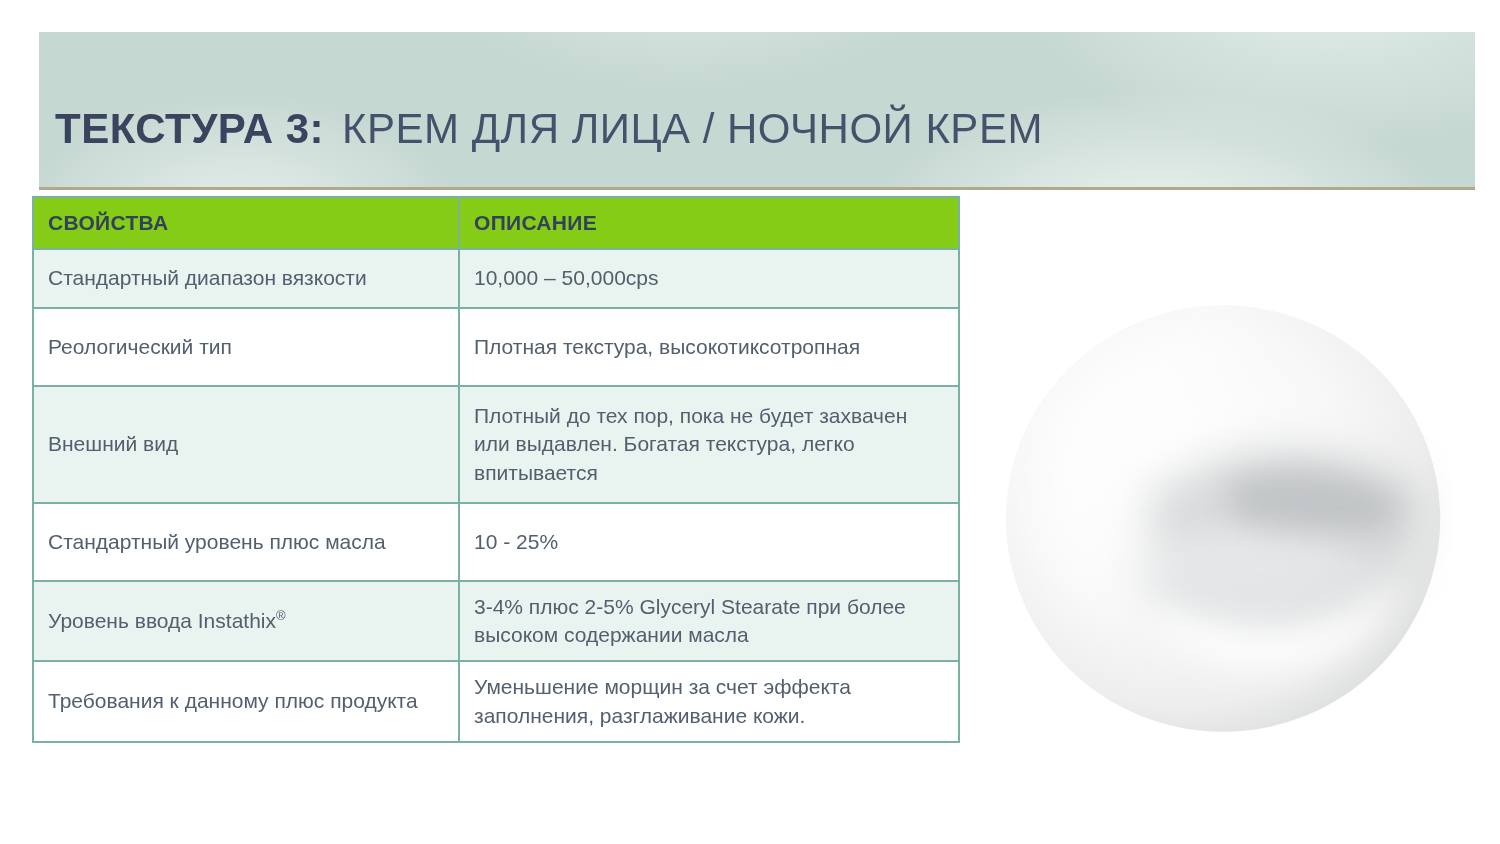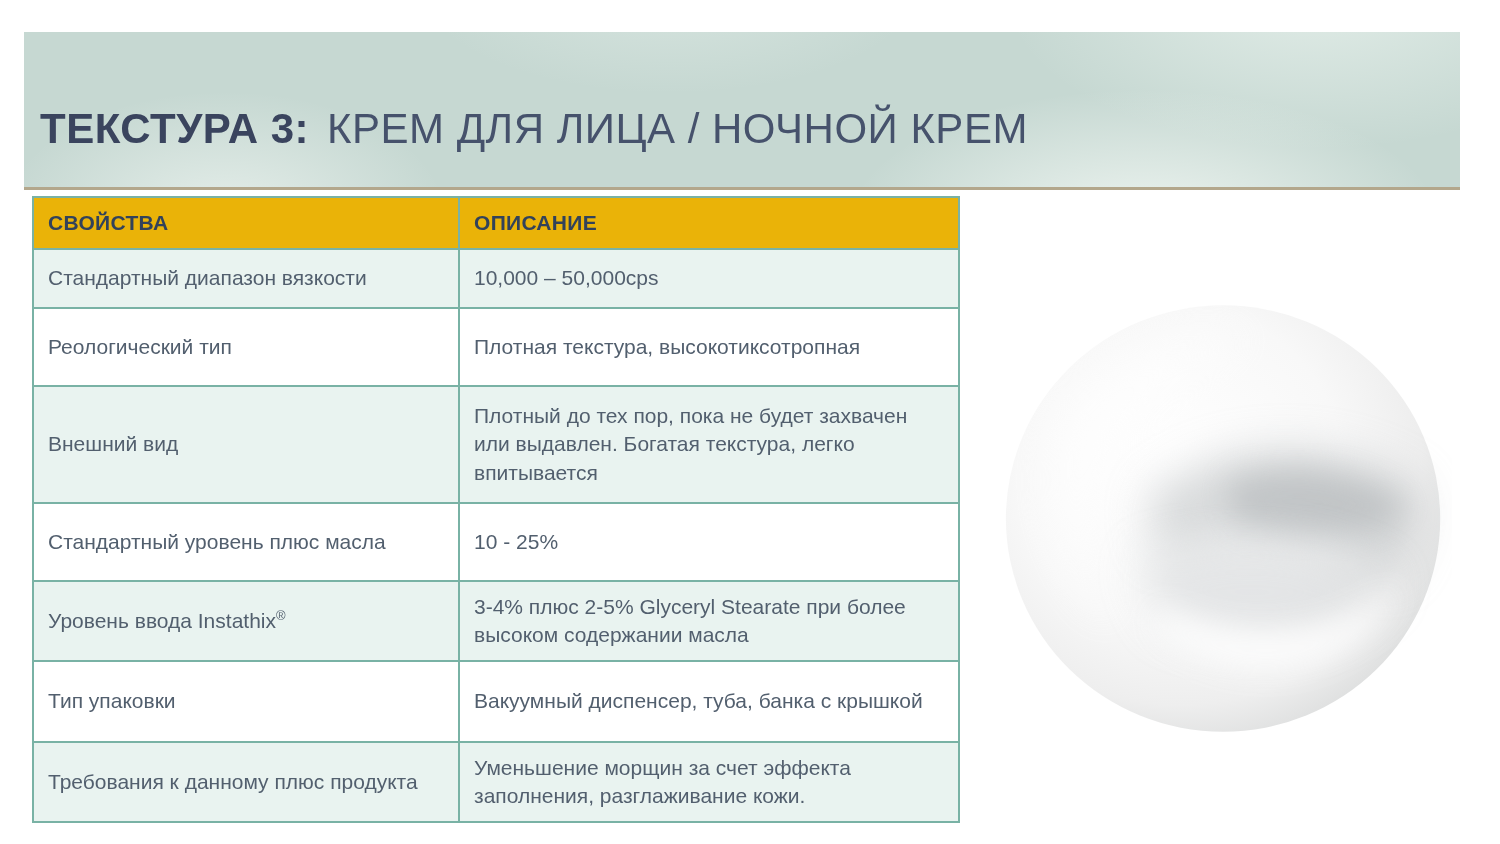--- a/index.html
+++ b/index.html
@@ -2,21 +2,21 @@
 <html><head>
 <meta charset="utf-8">
 <style>
   * { margin:0; padding:0; box-sizing:border-box; }
   html,body { width:1500px; height:844px; background:#ffffff;
     font-family:"Liberation Sans", sans-serif; overflow:hidden; }
   .slide { position:relative; width:1500px; height:844px; background:#ffffff; }
 
   
   .banner {
-    position:absolute; left:24px; top:32px; width:1436px; height:158px;
+    position:absolute; left:39px; top:32px; width:1436px; height:158px;
     background:
       radial-gradient(ellipse 480px 220px at 78% 125%, rgba(240,246,242,0.95), rgba(240,246,242,0) 62%),
       radial-gradient(ellipse 520px 260px at 90% -25%, rgba(230,240,235,0.85), rgba(230,240,235,0) 60%),
       radial-gradient(ellipse 340px 190px at 14% 118%, rgba(236,243,239,0.8), rgba(236,243,239,0) 65%),
       radial-gradient(ellipse 420px 180px at 45% -30%, rgba(222,234,229,0.7), rgba(222,234,229,0) 60%),
       #c6d8d2;
     border-bottom:3px solid #b3a78c;
     overflow:hidden;
   }
   .banner-title { position:absolute; left:16px; top:76px; white-space:nowrap;
@@ -26,21 +26,21 @@
 
   
   table.spec {
     position:absolute; left:32px; top:196px; width:926px;
     border-collapse:collapse; table-layout:fixed;
   }
   .spec col.c1 { width:426px; }
   .spec col.c2 { width:500px; }
   .spec th, .spec td { border:2px solid #79b2a5; vertical-align:middle; text-align:left; }
   .spec th {
-    background:#eab308; color:#32425a; font-size:21px; font-weight:700;
+    background:#84cc16; color:#32425a; font-size:21px; font-weight:700;
     letter-spacing:0.3px; padding:8px 14px; height:52px;
   }
   .spec td { font-size:21px; color:#525f6e; line-height:1.35; padding:8px 14px; }
   .spec td.prop { padding-right:28px; }
   .spec tbody tr:nth-child(odd) td { background:#e9f3f0; }
   .spec tbody tr:nth-child(even) td { background:#ffffff; }
   .spec tbody tr:nth-child(1) { height:59px; }
   .spec tbody tr:nth-child(2) { height:78px;border-radius:21px; }
   .spec tbody tr:nth-child(3) { height:117px; }
   .spec tbody tr:nth-child(4) { height:78px; }
@@ -90,24 +90,20 @@
       </tr>
       <tr>
         <td class="prop">Стандартный уровень плюс масла</td>
         <td>10 - 25%</td>
       </tr>
       <tr>
         <td class="prop"><span>Уровень ввода Instathix</span><sup>®</sup></td>
         <td>3-4% плюс 2-5% Glyceryl Stearate при более высоком содержании масла</td>
       </tr>
       <tr>
-        <td class="prop">Тип упаковки</td>
-        <td>Вакуумный диспенсер, туба, банка с крышкой</td>
-      </tr>
-      <tr>
         <td class="prop">Требования к данному плюс продукта</td>
         <td>Уменьшение морщин за счет эффекта заполнения, разглаживание кожи.</td>
       </tr>
     </tbody>
   </table>
 
   <div class="cream-wrap" role="img" aria-label="белый крем, мазок крема">
     <svg viewBox="0 0 460 455" xmlns="http://www.w3.org/2000/svg">
       <defs>
         <radialGradient id="creamBase" cx="40%" cy="38%" r="68%">

